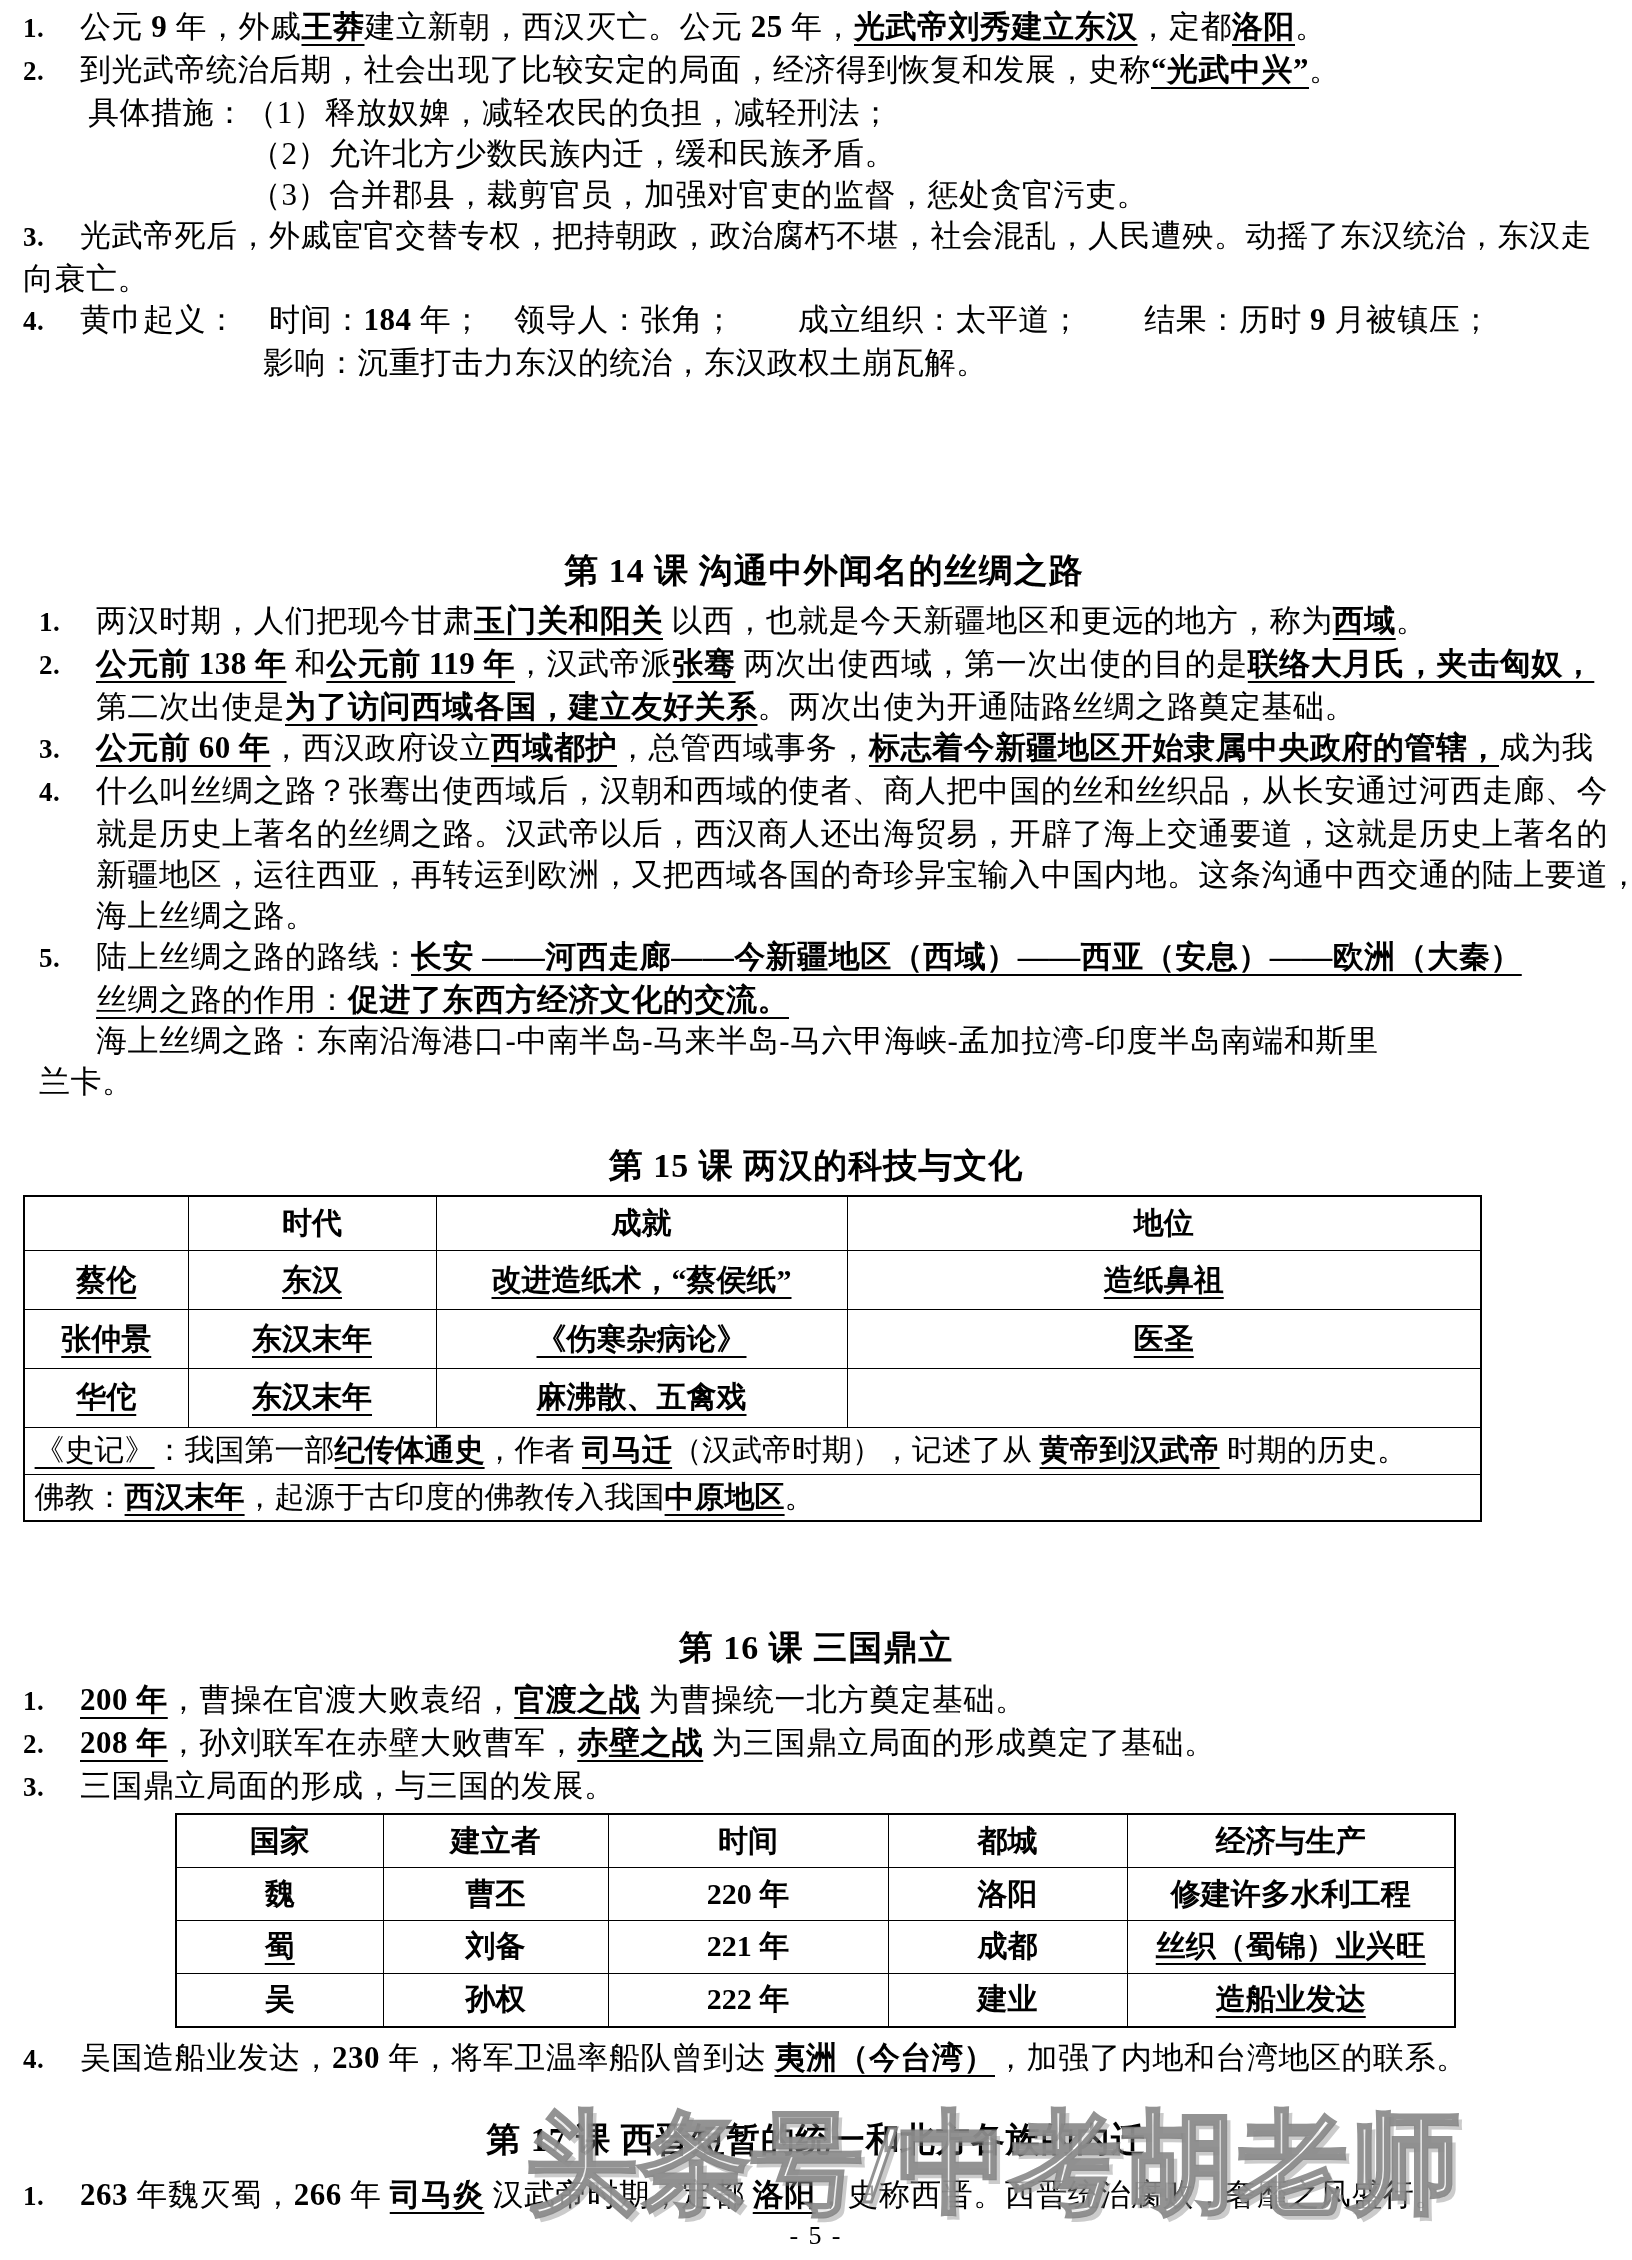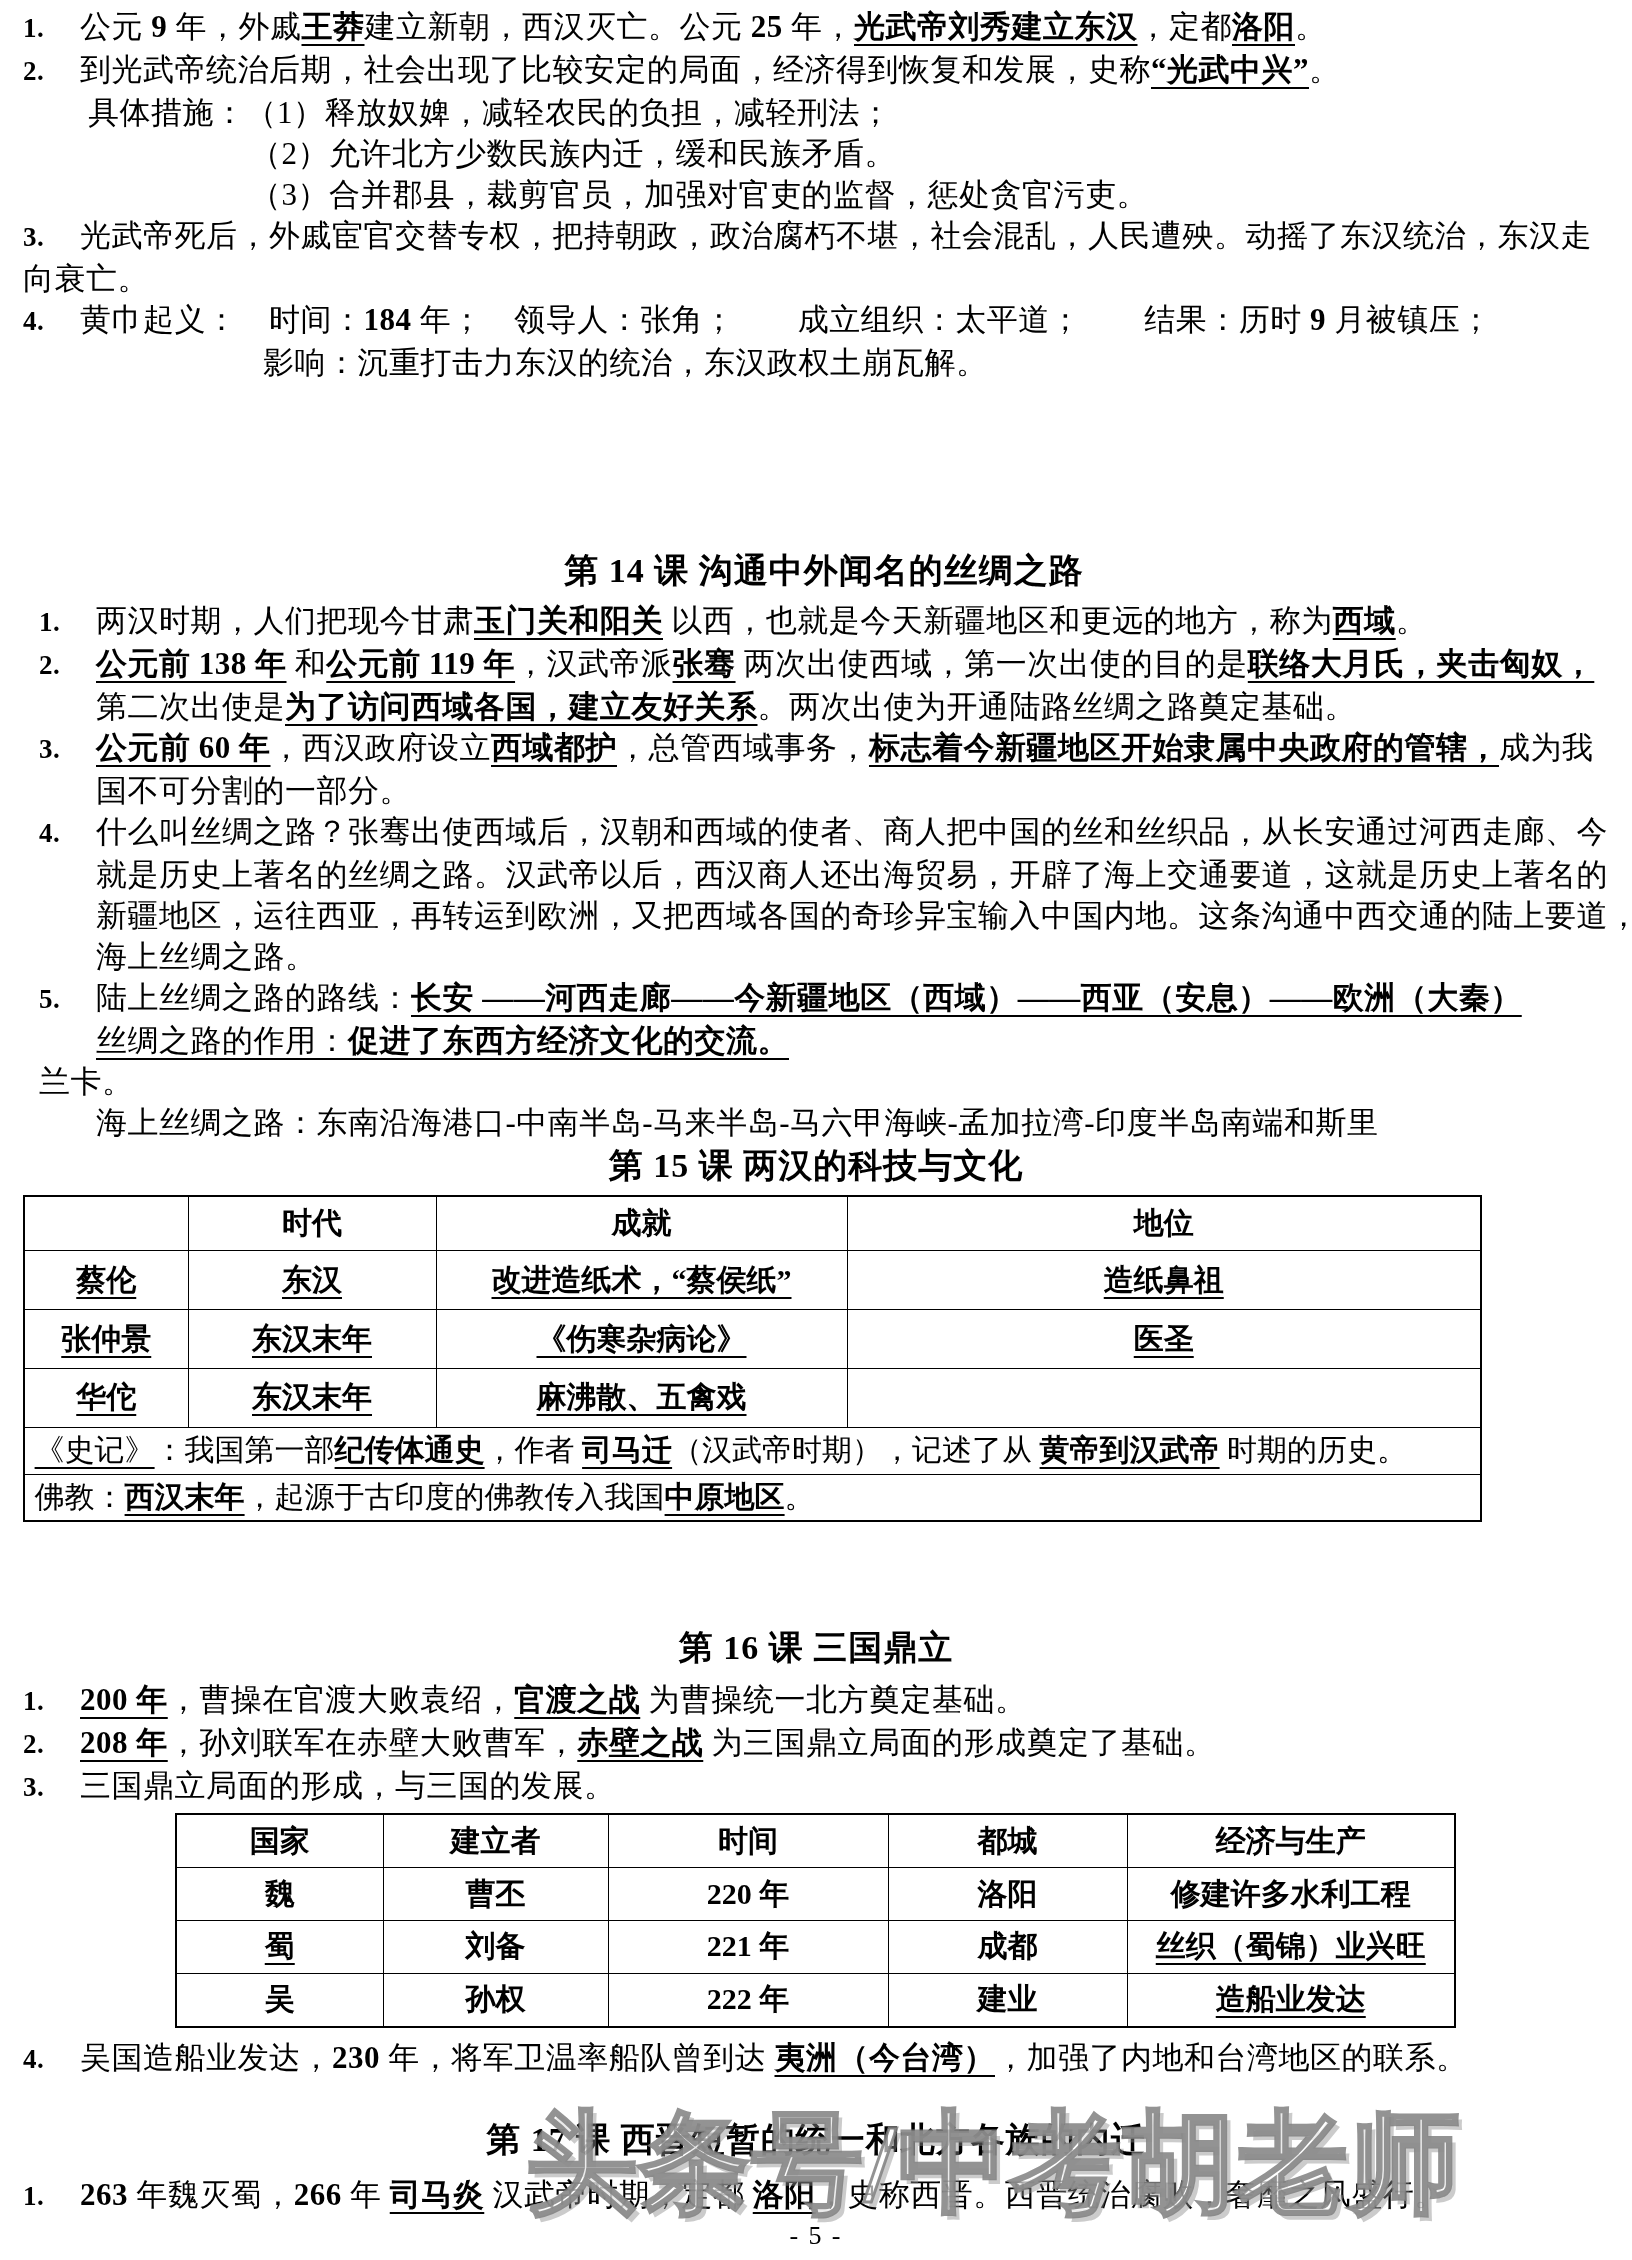--- a/index.html
+++ b/index.html
@@ -99,29 +99,28 @@
     <div class="line"><span class="num">4.</span><span><span>黄巾起义：　时间：</span><span class="b">184</span><span> 年；　领导人：张角；　　成立组织：太平道；　　结果：历时 </span><span class="b">9</span><span> 月被镇压；</span></span></div>
     <div class="line ind3"><span>影响：沉重打击力东汉的统治，东汉政权土崩瓦解。</span></div>
   </div>
 
   <div class="sec s14">
     <div class="sec-title">第 14 课 沟通中外闻名的丝绸之路</div>
     <div class="line"><span class="num">1.</span><span><span>两汉时期，人们把现今甘肃</span><span class="u b">玉门关和阳关</span><span> 以西，也就是今天新疆地区和更远的地方，称为</span><span class="u b">西域</span><span>。</span></span></div>
     <div class="line"><span class="num">2.</span><span><span class="u b">公元前 138 年</span><span> 和</span><span class="u b">公元前 119 年</span><span>，汉武帝派</span><span class="u b">张骞</span><span> 两次出使西域，第一次出使的目的是</span><span class="u b">联络大月氏，夹击匈奴，</span></span></div>
     <div class="line hang"><span>第二次出使是</span><span class="u b">为了访问西域各国，建立友好关系</span><span>。两次出使为开通陆路丝绸之路奠定基础。</span></div>
     <div class="line"><span class="num">3.</span><span><span class="u b">公元前 60 年</span><span>，西汉政府设立</span><span class="u b">西域都护</span><span>，总管西域事务，</span><span class="u b">标志着今新疆地区开始隶属中央政府的管辖，</span><span>成为我</span></span></div>
-    <div class="line hang"><span>国不可分割的一部分。</span></div>
     <div class="line"><span class="num">4.</span><span><span>什么叫丝绸之路？张骞出使西域后，汉朝和西域的使者、商人把中国的丝和丝织品，从长安通过河西走廊、今</span></span></div>
     <div class="line hang"><span>就是历史上著名的丝绸之路。汉武帝以后，西汉商人还出海贸易，开辟了海上交通要道，这就是历史上著名的</span></div>
     <div class="line hang"><span>新疆地区，运往西亚，再转运到欧洲，又把西域各国的奇珍异宝输入中国内地。这条沟通中西交通的陆上要道，</span></div>
     <div class="line hang"><span>海上丝绸之路。</span></div>
     <div class="line"><span class="num">5.</span><span><span>陆上丝绸之路的路线：</span><span class="u b">长安 ——河西走廊——今新疆地区（西域）——西亚（安息）——欧洲（大秦）</span></span></div>
     <div class="line hang"><span class="u">丝绸之路的作用：</span><span class="u b">促进了东西方经济文化的交流。</span></div>
+    <div class="line hang"><span>海上丝绸之路：东南沿海港口-中南半岛-马来半岛-马六甲海峡-孟加拉湾-印度半岛南端和斯里</span></div>
     <div class="line flush"><span>兰卡。</span></div>
-    <div class="line hang"><span>海上丝绸之路：东南沿海港口-中南半岛-马来半岛-马六甲海峡-孟加拉湾-印度半岛南端和斯里</span></div>
   </div>
 
   <div class="sec s15">
     <div class="sec-title">第 15 课 两汉的科技与文化</div>
     <table class="t1">
       <colgroup>
           <col style="width:164px">
           <col style="width:248px">
           <col style="width:411px">
           <col style="width:634px">

